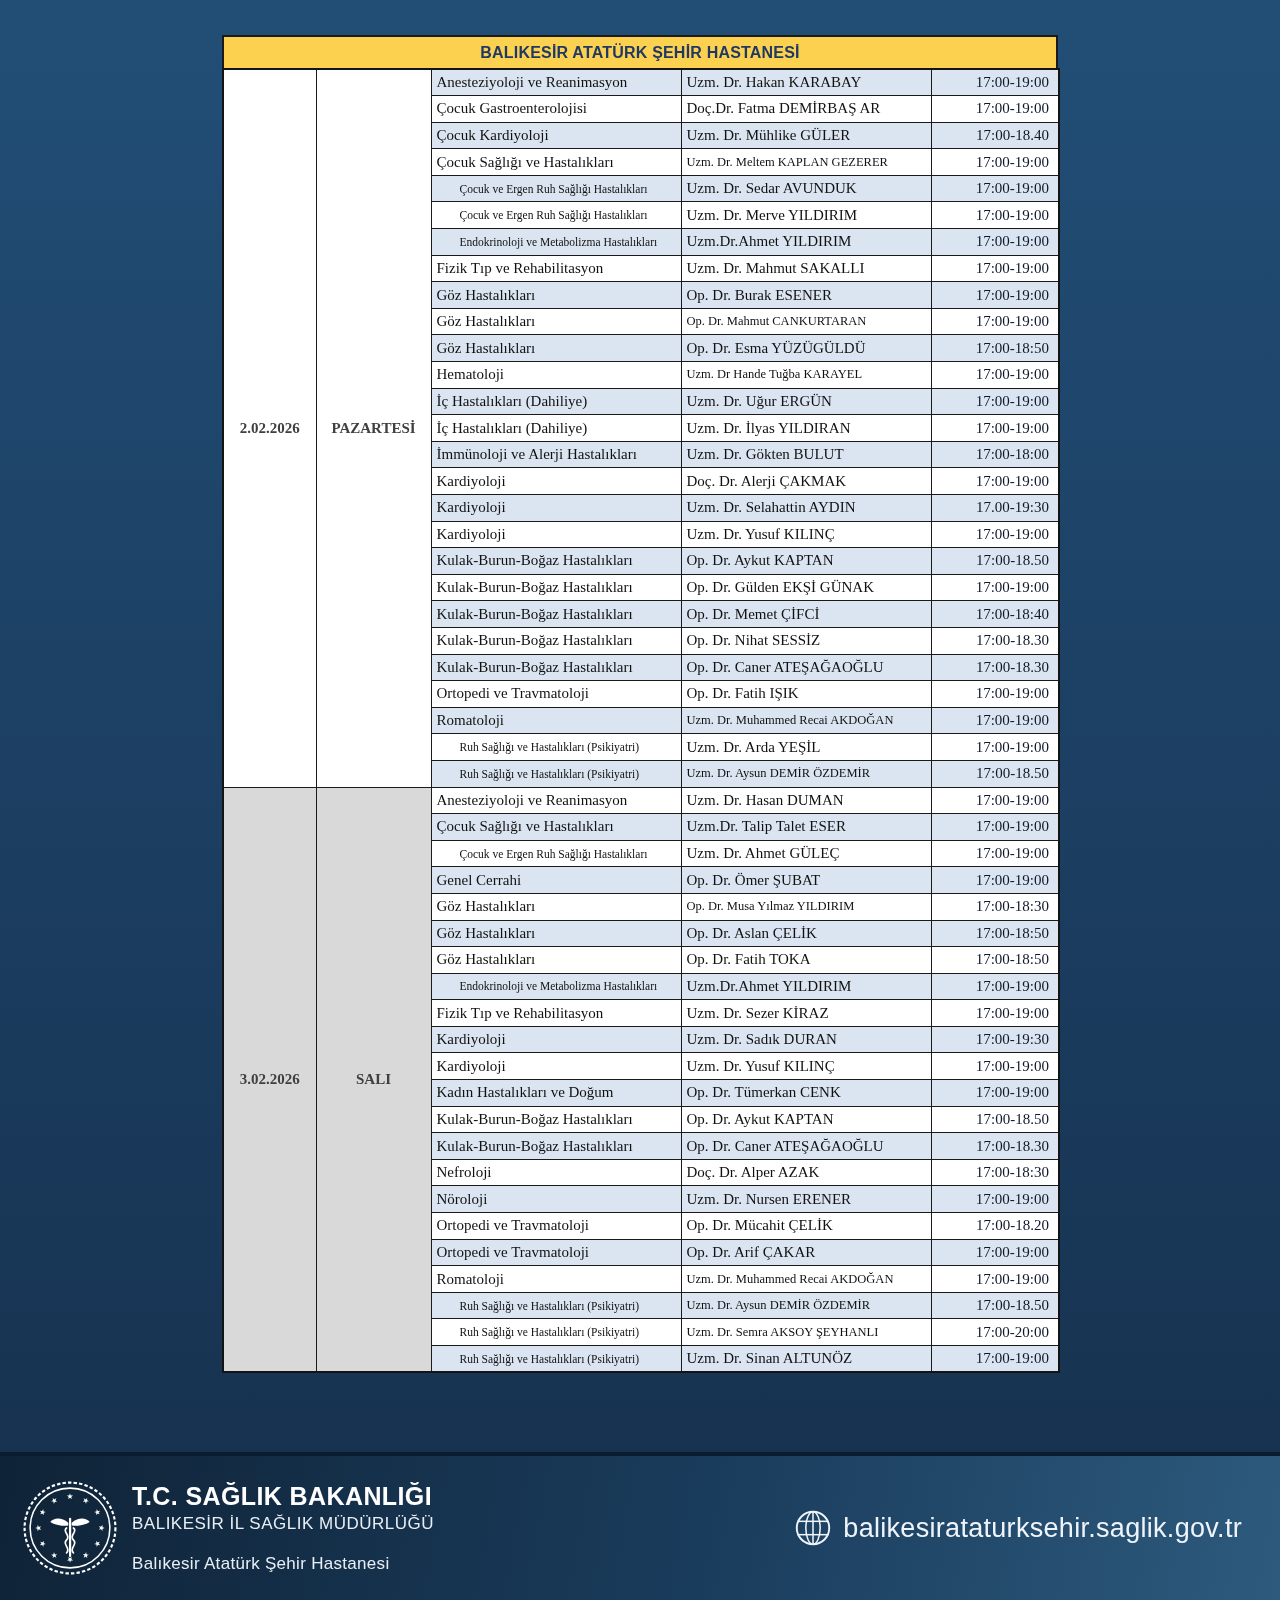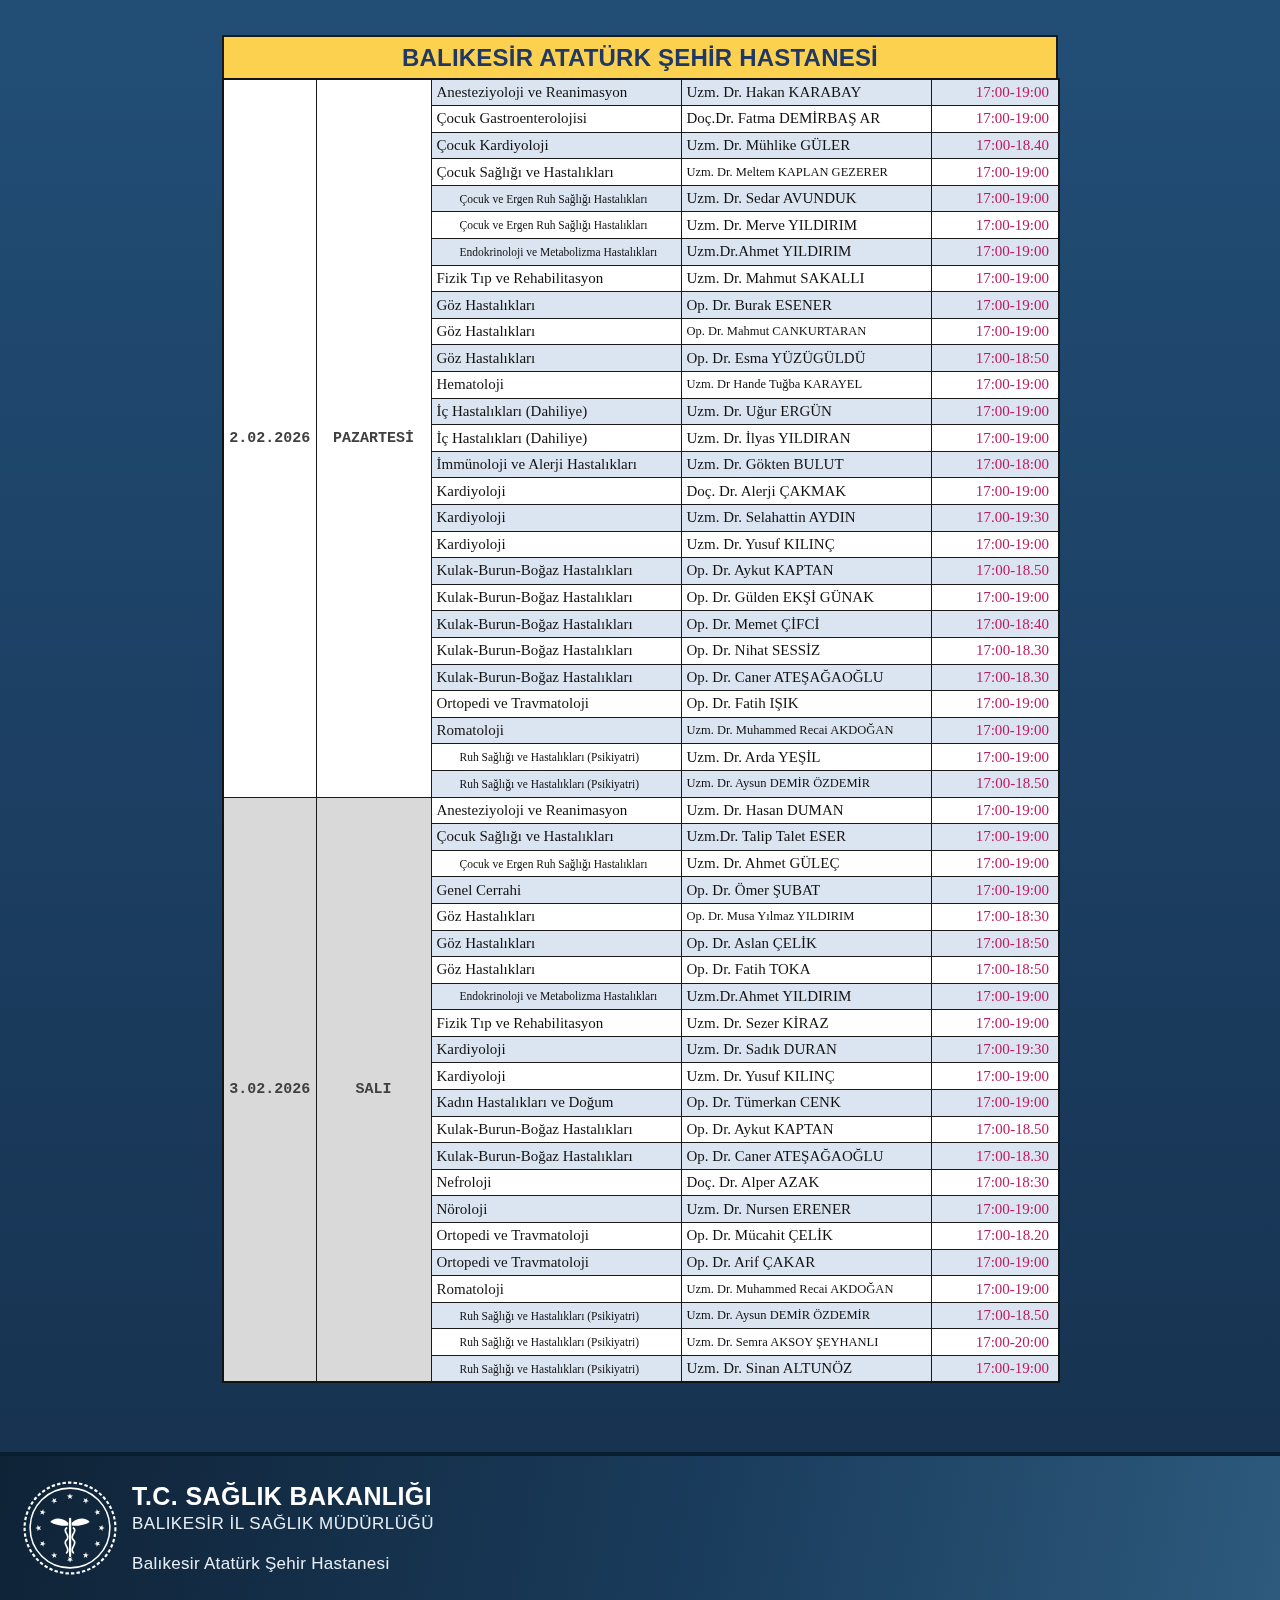--- a/index.html
+++ b/index.html
@@ -3,37 +3,37 @@
 <meta charset="utf-8">
 <style>
   * { margin:0; padding:0; box-sizing:border-box; }
   body { width:1280px; height:1600px; font-family:"Liberation Sans", sans-serif; }
   .page { position:relative; width:1280px; height:1600px; overflow:hidden;
           background:linear-gradient(180deg,#224e76 0%, #1b3d60 55%, #16304d 100%); }
 
   .schedule { position:absolute; left:222px; top:35px; width:836px; }
   .table-header { background:#fcd14f; border:2px solid #1a1a1a; border-bottom:none;
                   text-align:center; padding:7px 4px 6px; }
-  .th-line1 { color:#1f3864; font-weight:bold; font-size:24px; letter-spacing:.2px; }
+  .th-line1 { color:#1f3864; font-weight:bold; font-size:16px; letter-spacing:.2px; }
   .th-line2 { color:#d92b21; font-weight:bold; font-size:21px; margin-top:5px; letter-spacing:.2px; }
 
   table { border-collapse:collapse; width:836px; table-layout:fixed; border:2px solid #141414; }
   td { border:1px solid #1a1a1a; height:26.6px; padding:0 5px; overflow:hidden;
        white-space:nowrap; vertical-align:middle;
        font-family:"Liberation Serif", serif; font-size:15px; color:#111; }
   col.c-date { width:93px; } col.c-day { width:115px; }
   col.c-dept { width:250px; } col.c-doc { width:250px; } col.c-time { width:128px; }
 
   .dept-cell, .doctor-cell, .time-cell { background:#ffffff; }
   tr.alt .dept-cell, tr.alt .doctor-cell, tr.alt .time-cell { background:#dbe5f1; }
-  .time-cell { text-align:right; padding-right:9px; color:#be185d; }
+  .time-cell { text-align:right; padding-right:9px; color:#0f172a; }
   .xs { font-size:11.5px;padding-left:28px; }
   .sm { font-size:12.5px; }
 
-  .date-cell, .day-cell { text-align:center; font-family:Liberation Mono, monospace;
+  .date-cell, .day-cell { text-align:center; font-family:Liberation Serif, serif;
        font-weight:bold; font-size:15px; color:#404040; background:#ffffff; }
   .date-cell.gray, .day-cell.gray { background:#d9d9d9;text-align:center; }
 
   .footer { position:absolute; left:0; top:1452px; width:1280px; height:148px;
             background:linear-gradient(100deg,#0f2337 0%, #1a3c5c 55%, #2d5a7d 100%);
             border-top:4px solid #0a1c30;
             display:flex; align-items:center; justify-content:space-between;
             padding:0 38px 0 22px; }
   .f-left { display:flex; align-items:center; gap:14px; }
   .f-texts { display:flex; flex-direction:column; }
@@ -363,15 +363,25 @@
         <path d="M58,50 C66,43 75,44 79,49 C73,53 64,54 58,53 Z" fill="#ffffff"></path>
         <path d="M52,56 C46,60 58,65 52,70 C46,75 58,80 52,85" fill="none" stroke="#ffffff" stroke-width="2" stroke-linecap="round"></path>
         <path d="M60,56 C66,60 54,65 60,70 C66,75 54,80 60,85" fill="none" stroke="#ffffff" stroke-width="2" stroke-linecap="round"></path>
       </svg>
       <div class="f-texts">
         <div class="f-title">T.C. SAĞLIK BAKANLIĞI</div>
         <div class="f-sub">BALIKESİR İL SAĞLIK MÜDÜRLÜĞÜ</div>
         <div class="f-sub2">Balıkesir Atatürk Şehir Hastanesi</div>
       </div>
     </div>
+    <div class="f-right">
+      <svg width="42" height="42" viewBox="0 0 44 44">
+        <circle cx="22" cy="22" r="17" fill="none" stroke="#eef4fa" stroke-width="2"></circle>
+        <ellipse cx="22" cy="22" rx="7.5" ry="17" fill="none" stroke="#eef4fa" stroke-width="1.6"></ellipse>
+        <line x1="22" y1="5" x2="22" y2="39" stroke="#eef4fa" stroke-width="1.6"></line>
+        <line x1="6" y1="15" x2="38" y2="15" stroke="#eef4fa" stroke-width="1.6"></line>
+        <line x1="6" y1="29" x2="38" y2="29" stroke="#eef4fa" stroke-width="1.6"></line>
+      </svg>
+      <span class="f-url">balikesirataturksehir.saglik.gov.tr</span>
+    </div>
   </div>
 
 </div>
 
 </body></html>

